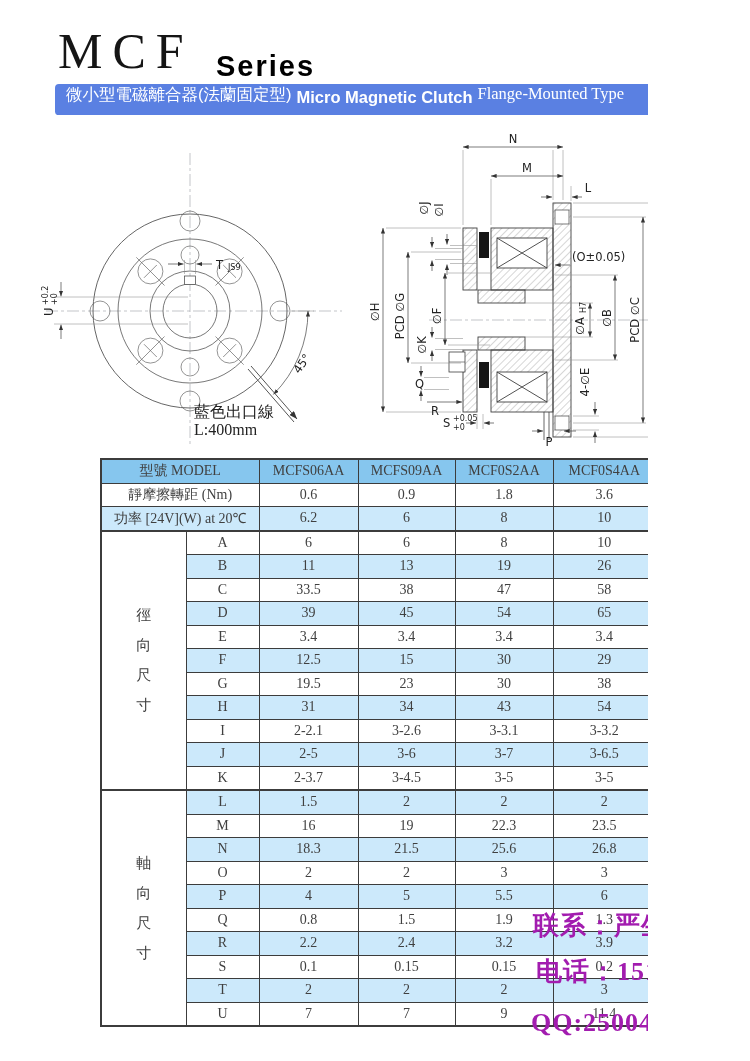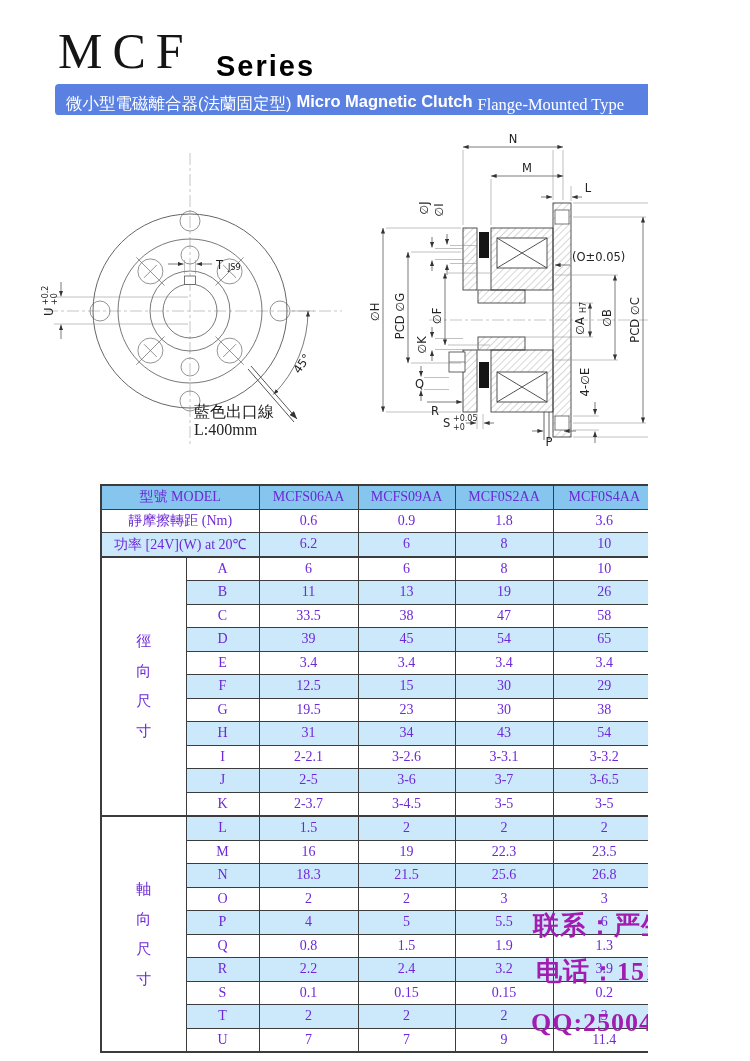--- a/index.html
+++ b/index.html
@@ -4,39 +4,39 @@
 <style>
   html,body{margin:0;padding:0;background:#fff;}
   .page{position:relative;width:648px;height:1061px;background:#fff;overflow:hidden;
         font-family:"Liberation Serif",serif;color:#222;}
   
   .mcf-title{position:absolute;left:58px;top:22px;font-size:50px;letter-spacing:10px;
              font-family:"Liberation Serif",serif;color:#151515;}
   .series{position:absolute;left:216px;top:50px;font-family:"Liberation Sans",sans-serif;
           font-weight:bold;font-size:29px;color:#000000;letter-spacing:2px;}
   .banner{position:absolute;left:55px;top:84px;width:646px;height:31px;background:#5a80e2;
-          border-radius:4px 16px 16px 4px;color:#fff;display:flex;align-items:flex-end;
+          border-radius:4px 16px 16px 4px;color:#fff;display:flex;align-items:flex-start;
           padding-left:11px;font-size:16.5px;white-space:nowrap;}
   .banner .zh{font-family:"Liberation Sans",sans-serif;}
   .banner .enb{font-family:"Liberation Sans",sans-serif;font-weight:bold;margin:4px 5px;}
   .banner .ens{font-family:"Liberation Serif",serif;}
   
   svg{position:absolute;overflow:visible;}
   .cl{stroke:#9aa0a6;stroke-width:.6;stroke-dasharray:12 3 3 3;}
   .geo{fill:none;stroke:#555;stroke-width:.9;}
   .g2{fill:none;stroke:#666;stroke-width:.7;}
   .thin{stroke:#8b8b8b;stroke-width:.55;fill:none;}
   .dim{stroke:#444;stroke-width:.7;fill:none;}
   text.dl{font-family:"DejaVu Sans",sans-serif;font-size:11.5px;fill:#222;stroke:none;}
   text.dls{font-size:8px;}
   text.note{font-family:"Liberation Serif",serif;font-size:16px;fill:#222;stroke:none;}
   .body-part{stroke:#3f3f3f;stroke-width:.9;}
   
-  .spec{position:absolute;left:100px;top:484px;width:555px;border-collapse:collapse;
-        table-layout:fixed;font-size:14px;color:#6d28d9;border:2px solid #3c3c3c;}
+  .spec{position:absolute;left:100px;top:458px;width:555px;border-collapse:collapse;
+        table-layout:fixed;font-size:14px;color:#404040;border:2px solid #3c3c3c;}
   .spec td{border:1px solid #3c3c3c;text-align:center;height:22.5px;padding:0;
            overflow:hidden;white-space:nowrap;}
   .spec td.hdr{background:#86c6ee;}
   .spec td.shade{background:#cce9fb;}
   .spec tr.gstart td{border-top:2px solid #3c3c3c;}
   .vlab{display:flex;flex-direction:column;align-items:center;justify-content:center;
         gap:15px;font-size:15px;line-height:1;}
   
   .contact{position:absolute;font-family:Liberation Serif, serif;font-weight:bold;
            color:#a21caf;font-size:26px;letter-spacing:1px;white-space:nowrap;}

